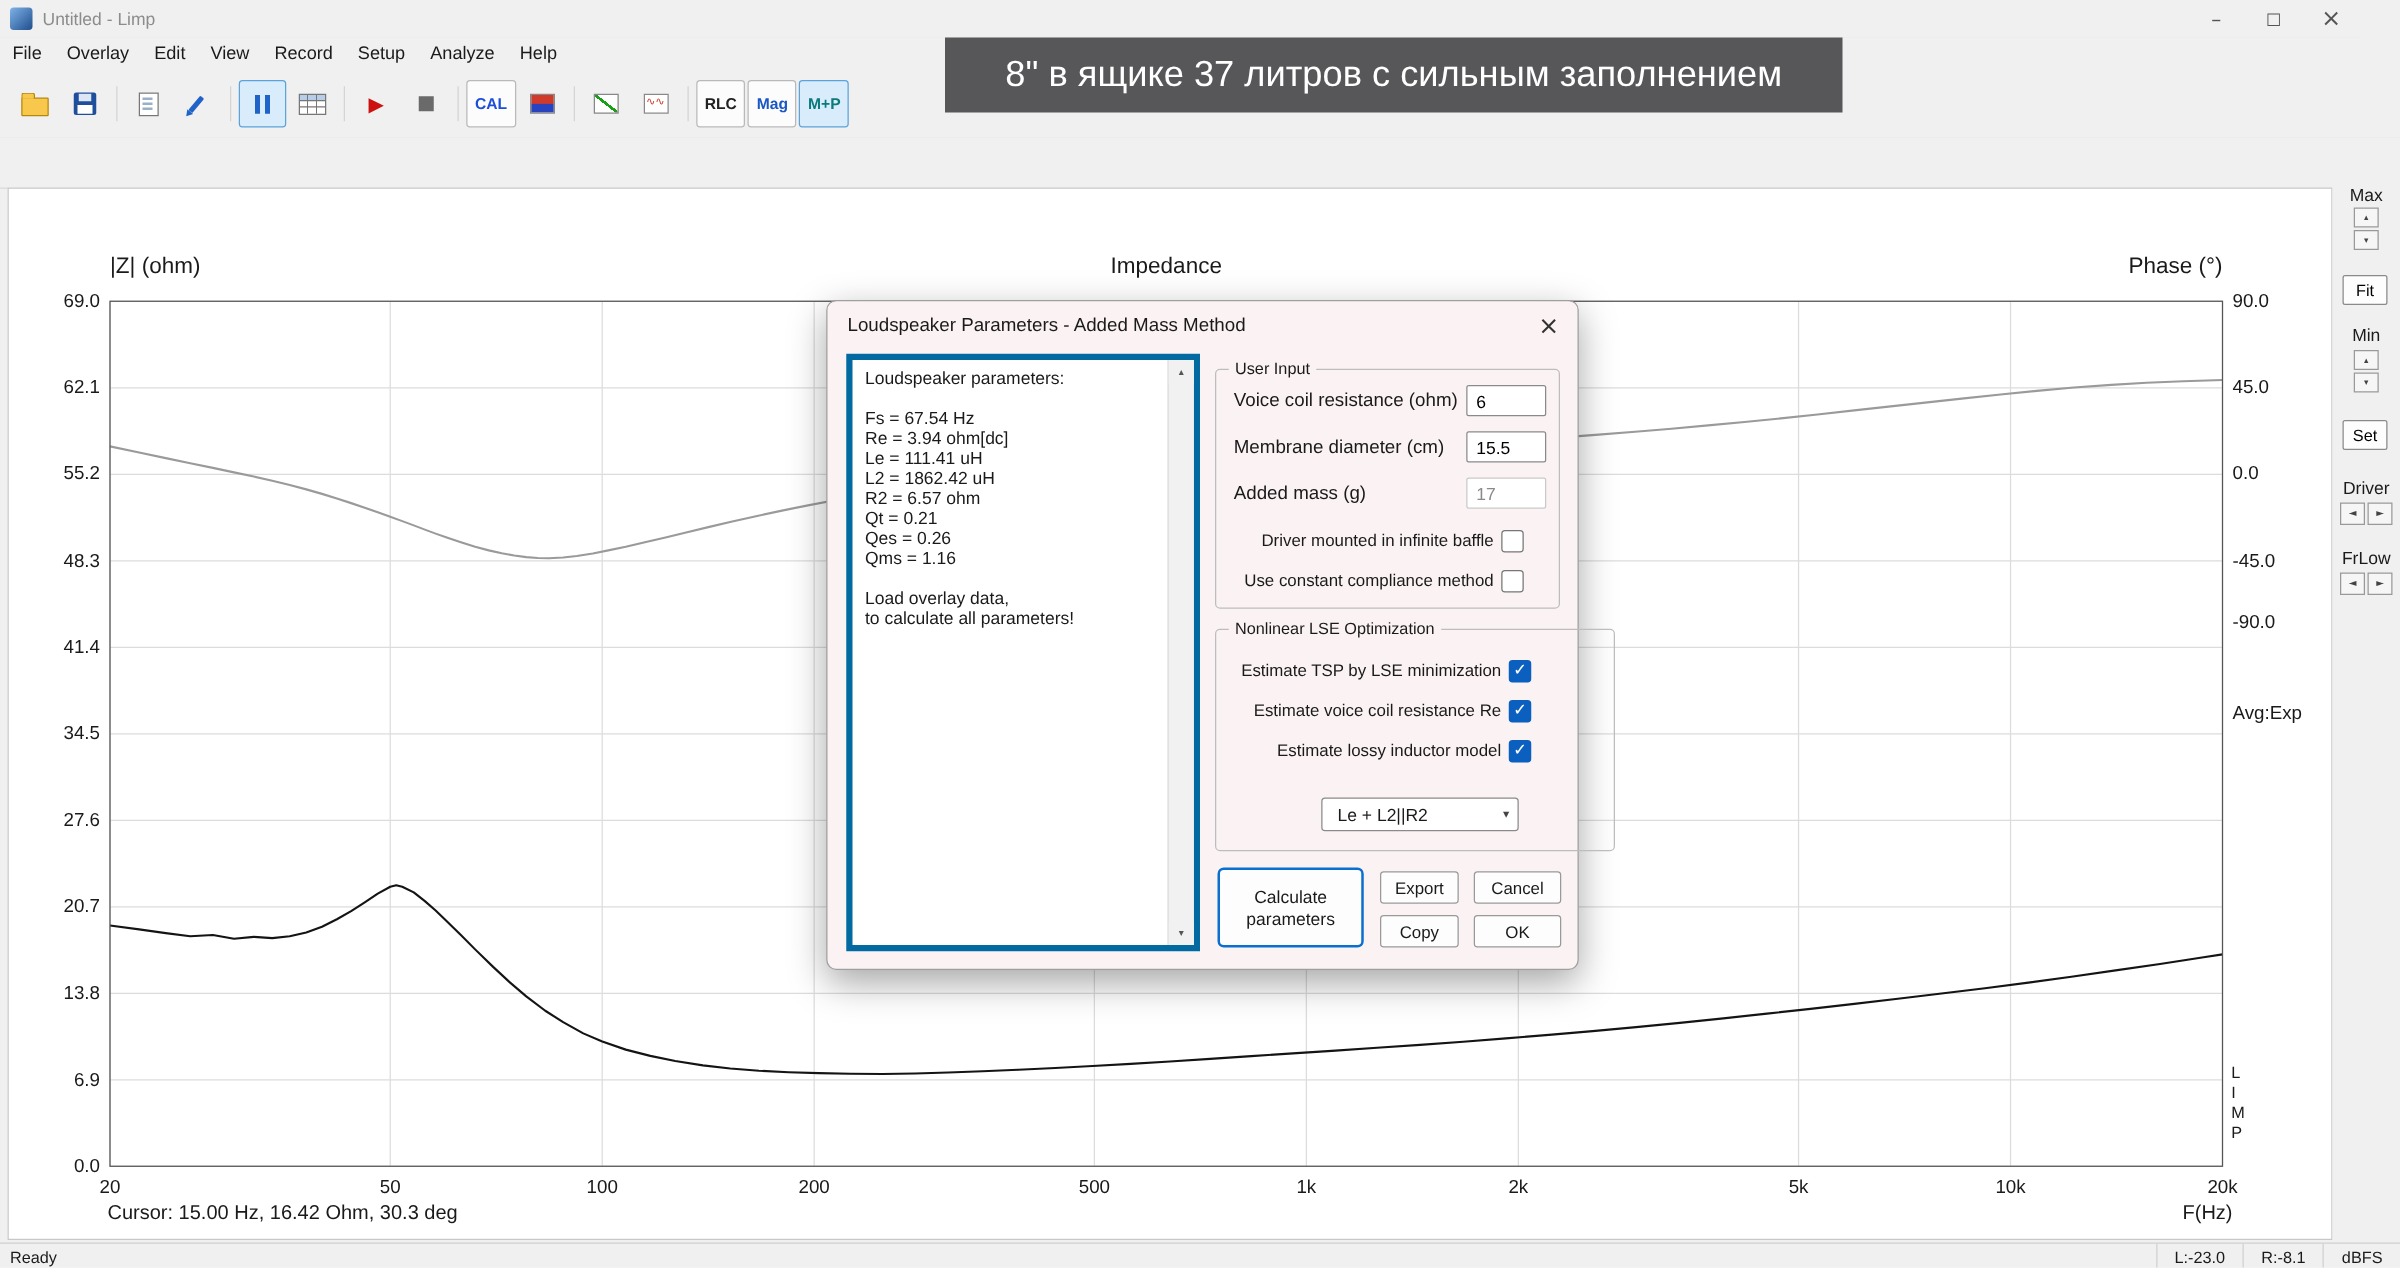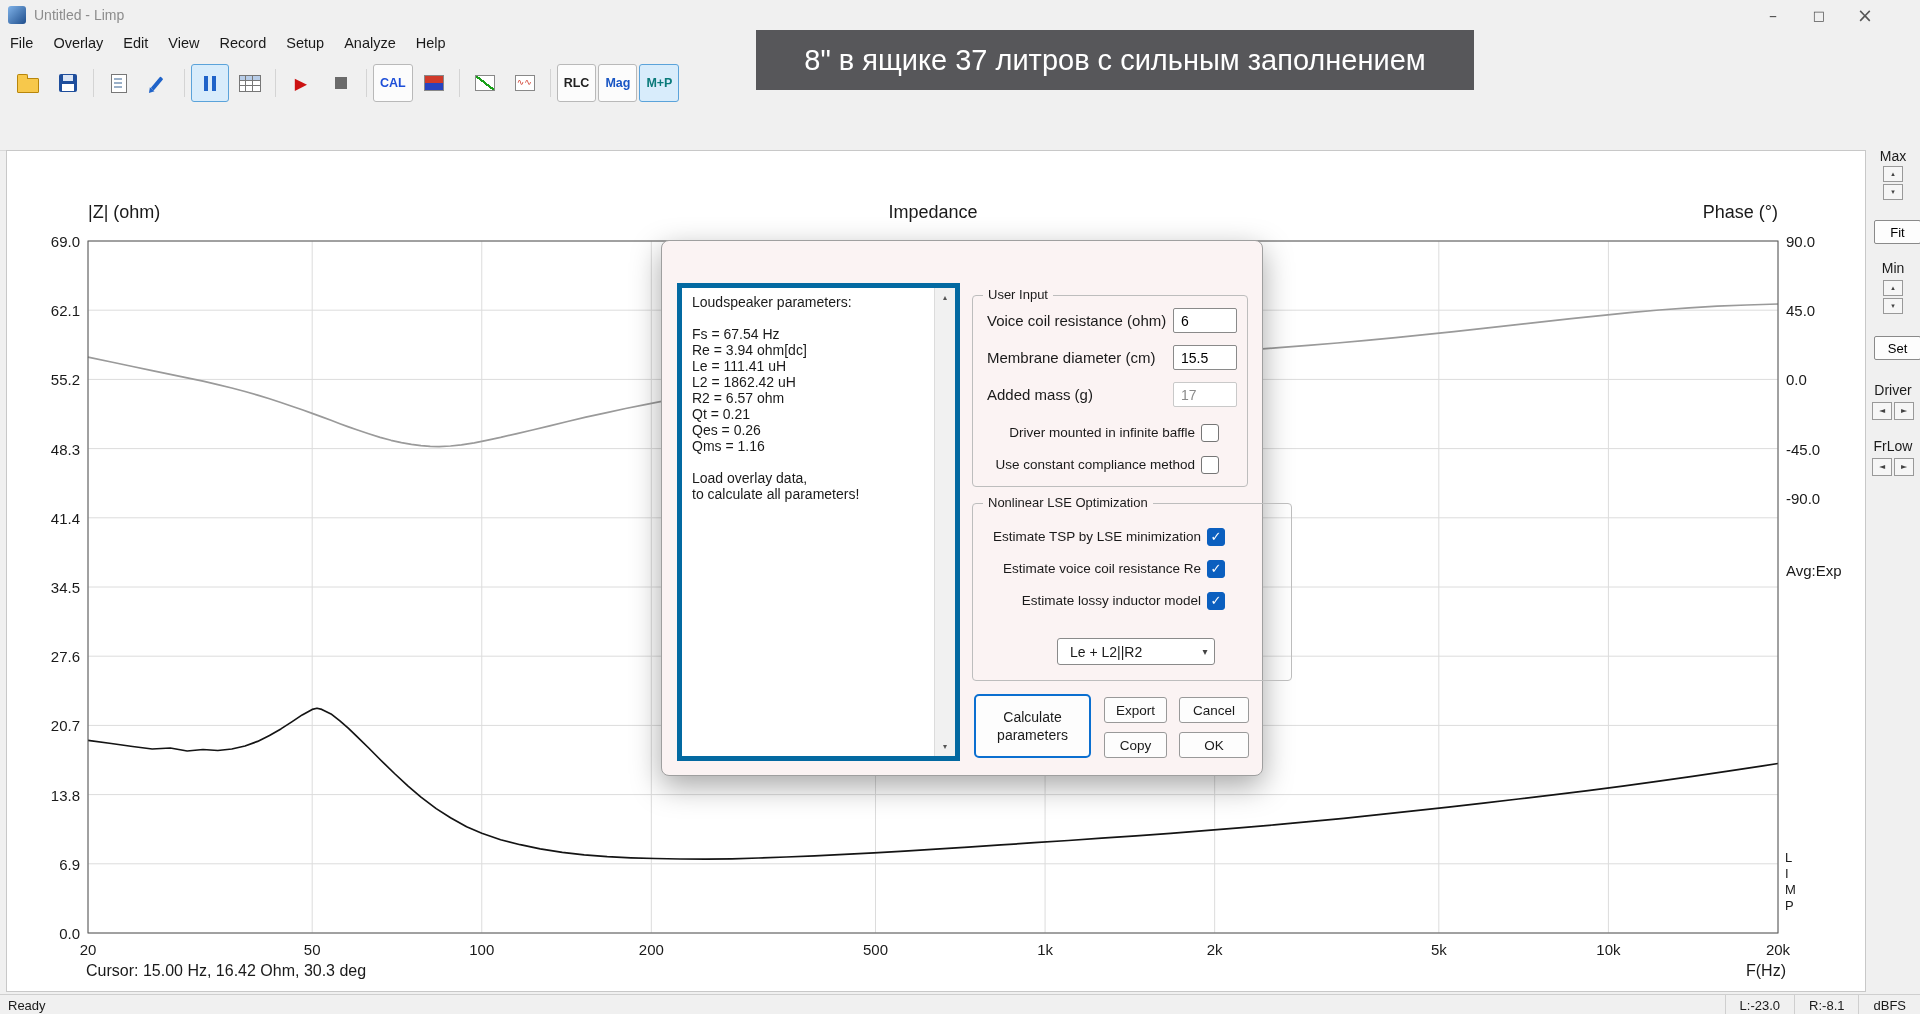--- a/index.html
+++ b/index.html
@@ -83,21 +83,21 @@
   .yrlab{position:absolute;left:1786px;font-size:15px;transform:translateY(-50%)}
   .xlab{position:absolute;top:941px;font-size:15px;transform:translateX(-50%)}
   .cursor-line{position:absolute;left:86px;top:962px;font-size:16px;z-index:3}
   .fhz{position:absolute;left:88px;top:962px;width:1698px;text-align:right;font-size:16px;z-index:3}
   .avg-disp{position:absolute;left:1786px;top:562px;font-size:15px;z-index:3}
   .limp-col{position:absolute;left:1785px;top:850px;width:18px;text-align:left;z-index:3}
   .limp-col div{font-size:13px;line-height:16px}
   
   .right-strip{position:absolute;left:1866px;top:140px;width:54px;height:854px;background:#f0f0f0;z-index:5}
   .rs-label{position:absolute;width:100%;text-align:center;font-size:14px}
-  .rs-btn{position:absolute;left:8px;width:47px;height:24px;font-size:13px}
+  .rs-btn{position:absolute;left:8px;width:36px;height:24px;font-size:13px}
   .rs-spin{position:absolute;left:17px;width:20px;height:16px;border:1px solid #999;background:#f6f6f6;text-align:center;font-size:7px;line-height:14px;color:#444;font-family:"DejaVu Sans",sans-serif;box-sizing:border-box}
   .rs-arrow{position:absolute;width:20px;height:18px;border:1px solid #999;background:#f6f6f6;text-align:center;font-size:8px;line-height:16px;color:#444;font-family:"DejaVu Sans",sans-serif;box-sizing:border-box}
   
   .statusbar{position:absolute;left:0;top:994px;width:1920px;height:20px;background:#f0f0f0;border-top:1px solid #cfcfcf;display:flex;align-items:center;font-size:13px;z-index:6}
   .statusbar .ready{padding-left:8px}
   .statusbar .spacer{flex:1}
   .statusbar .cell{border-left:1px solid #cfcfcf;padding:0 14px;height:100%;display:flex;align-items:center}
   
   .banner{position:absolute;left:756px;top:30px;width:718px;height:60px;background:rgba(78,78,81,0.95);z-index:40;display:flex;align-items:center;justify-content:center}
   .banner span{color:#fff;font-size:29px;white-space:nowrap}
@@ -341,20 +341,24 @@
   <span class="cell">L:-23.0</span>
   <span class="cell">R:-8.1</span>
   <span class="cell">dBFS</span>
 </div>
 
 <div class="banner">
   <span>8" в ящике 37 литров с сильным заполнением</span>
 </div>
 
 <div class="dialog">
+  <div class="dlg-titlebar">
+    <span class="dlg-title">Loudspeaker Parameters - Added Mass Method</span>
+    <div class="dlg-close"></div>
+  </div>
 
   <div class="listbox">
     <div class="lines">
         <div class="param-line">Loudspeaker parameters:</div>
         <div class="param-line"></div>
         <div class="param-line">Fs = 67.54 Hz</div>
         <div class="param-line">Re = 3.94 ohm[dc]</div>
         <div class="param-line">Le = 111.41 uH</div>
         <div class="param-line">L2 = 1862.42 uH</div>
         <div class="param-line">R2 = 6.57 ohm</div>

